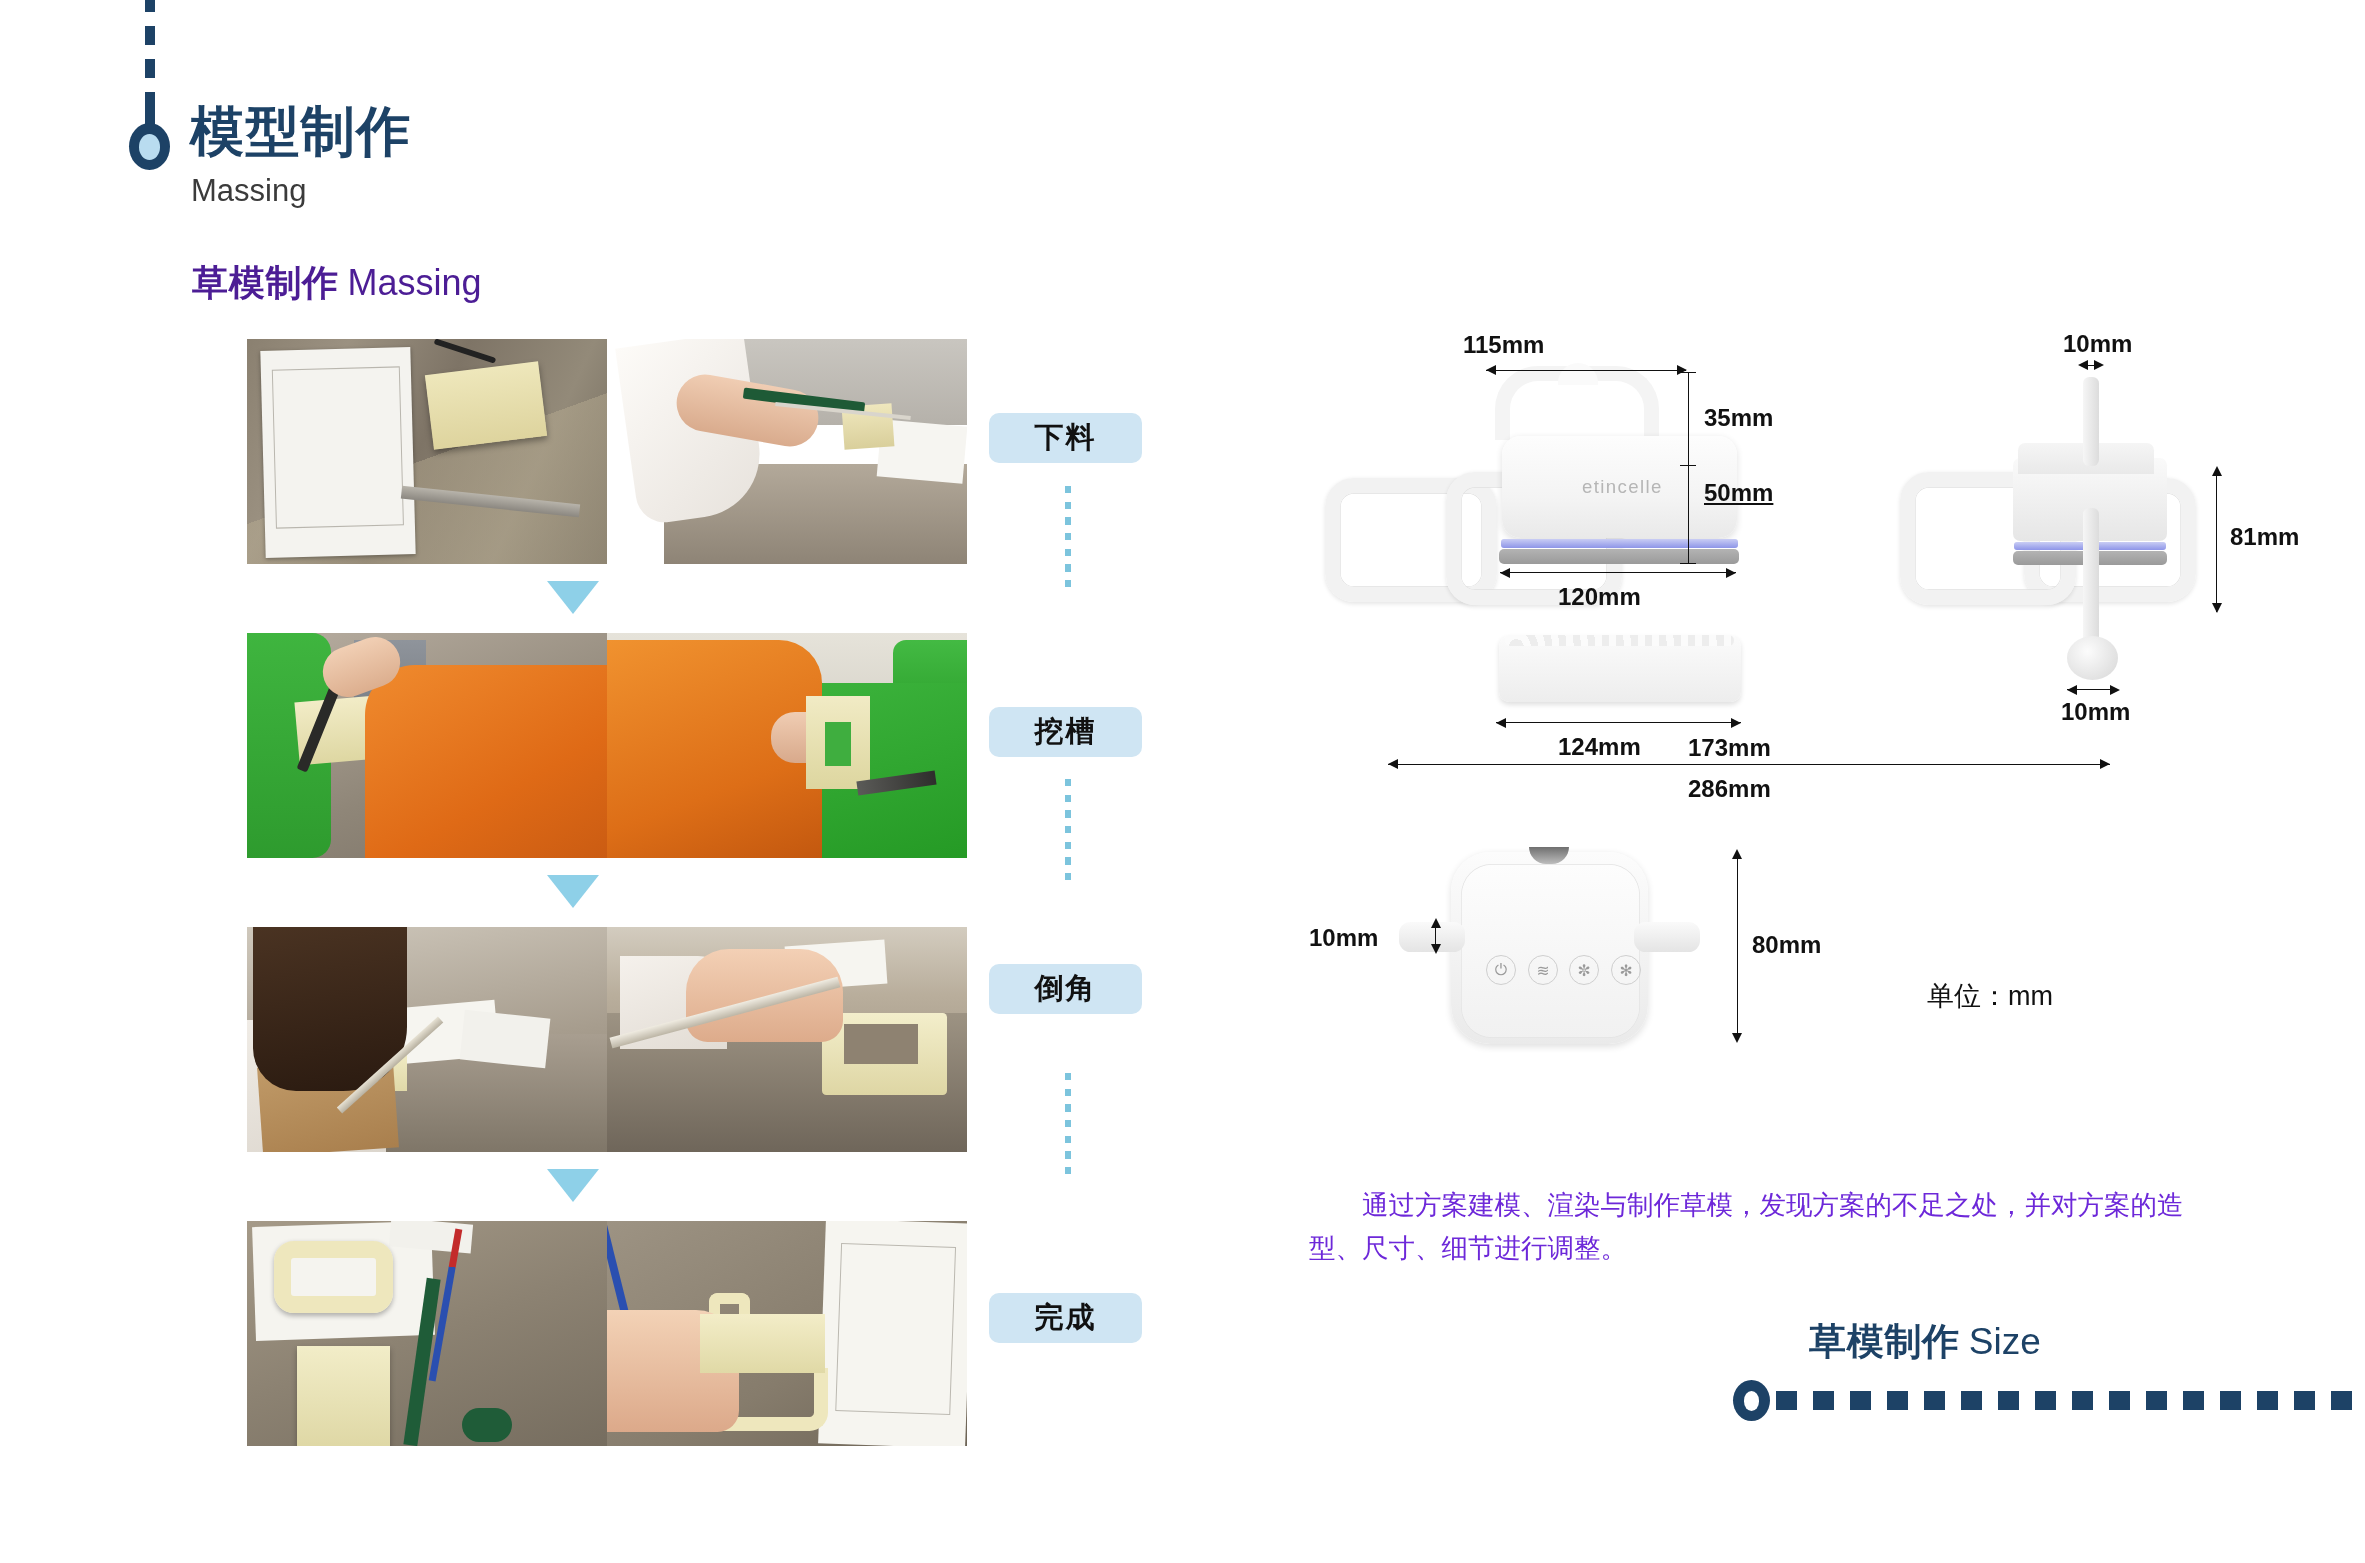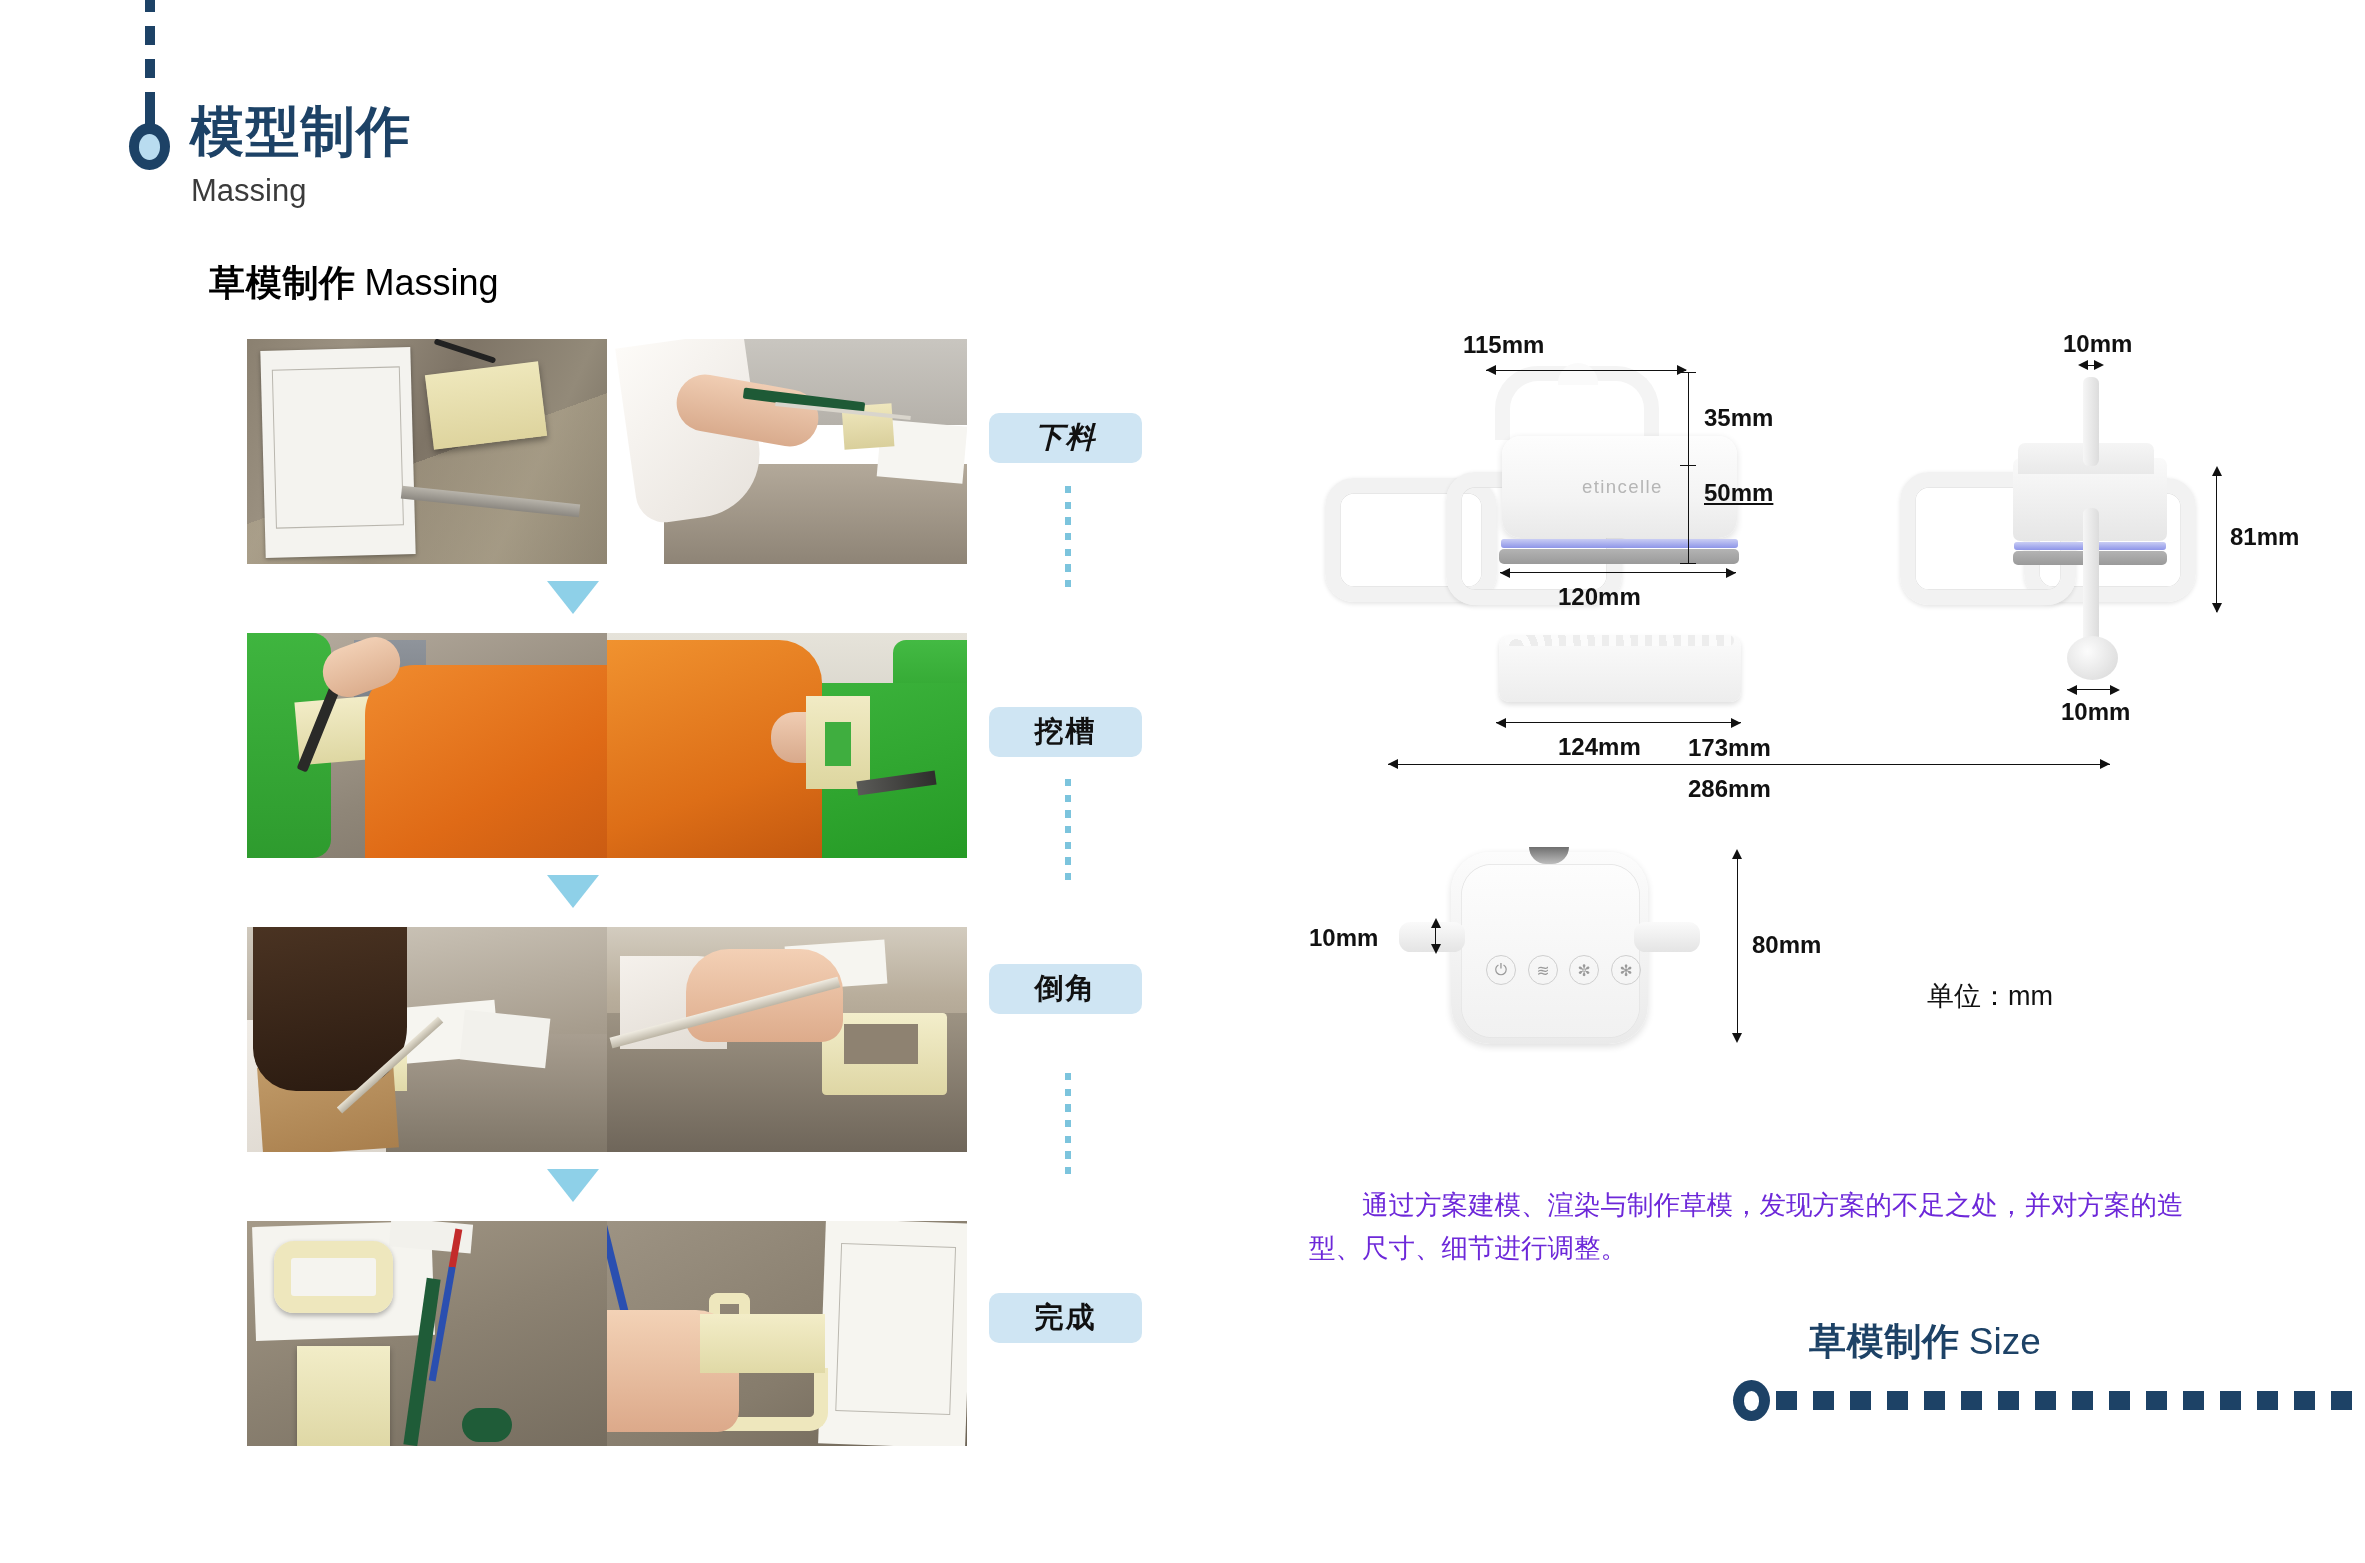--- a/index.html
+++ b/index.html
@@ -36,22 +36,22 @@
   .h-main {
     position:absolute; left:190px; top:104px;
     font-size:54px; font-weight:700; color:#1d4266; letter-spacing:1.4px;
     line-height:1;
   }
   .h-sub {
     position:absolute; left:191px; top:175px;
     font-size:31px; font-weight:400; color:#3b3b3b; line-height:1;
   }
   .h-section {
-    position:absolute; left:209px; top:265px;
-    font-size:36px; color:#000000; line-height:1; white-space:nowrap;
+    position:absolute; left:192px; top:265px;
+    font-size:36px; color:#4c1d95; line-height:1; white-space:nowrap;
   }
   .h-section .cn { font-weight:700; letter-spacing:0.7px; }
   .h-section .en { font-weight:400; margin-left:8.6px; }
 
   
   .grid { position:absolute; left:247px; top:339px; width:721px; }
   .prow { position:relative; width:721px; height:225px; display:flex; }
   .prow + .arrowrow { height:69px; }
   .cell { width:360px; height:225px; position:relative; overflow:hidden; }
   .arrowrow { position:relative; width:721px; }
@@ -415,21 +415,21 @@
             <div class="mbot"></div>
             <div class="mtop"></div>
             <div class="hand"></div>
             <div class="mdl"></div>
           </div>
       </div>
     </div>
   </div>
 
   <div class="steps">
-    <div class="step-box" style="top:413px;font-style:italic;">下料</div>
+    <div class="step-box" style="top:413px;">下料</div>
     <div class="step-dots" style="top:486px; height:103px;"></div>
     <div class="step-box" style="top:707px;">挖槽</div>
     <div class="step-dots" style="top:779px; height:103px;"></div>
     <div class="step-box" style="top:964px;">倒角</div>
     <div class="step-dots" style="top:1073px; height:103px;"></div>
     <div class="step-box" style="top:1293px;">完成</div>
   </div>
 
   <div class="tech">
 

